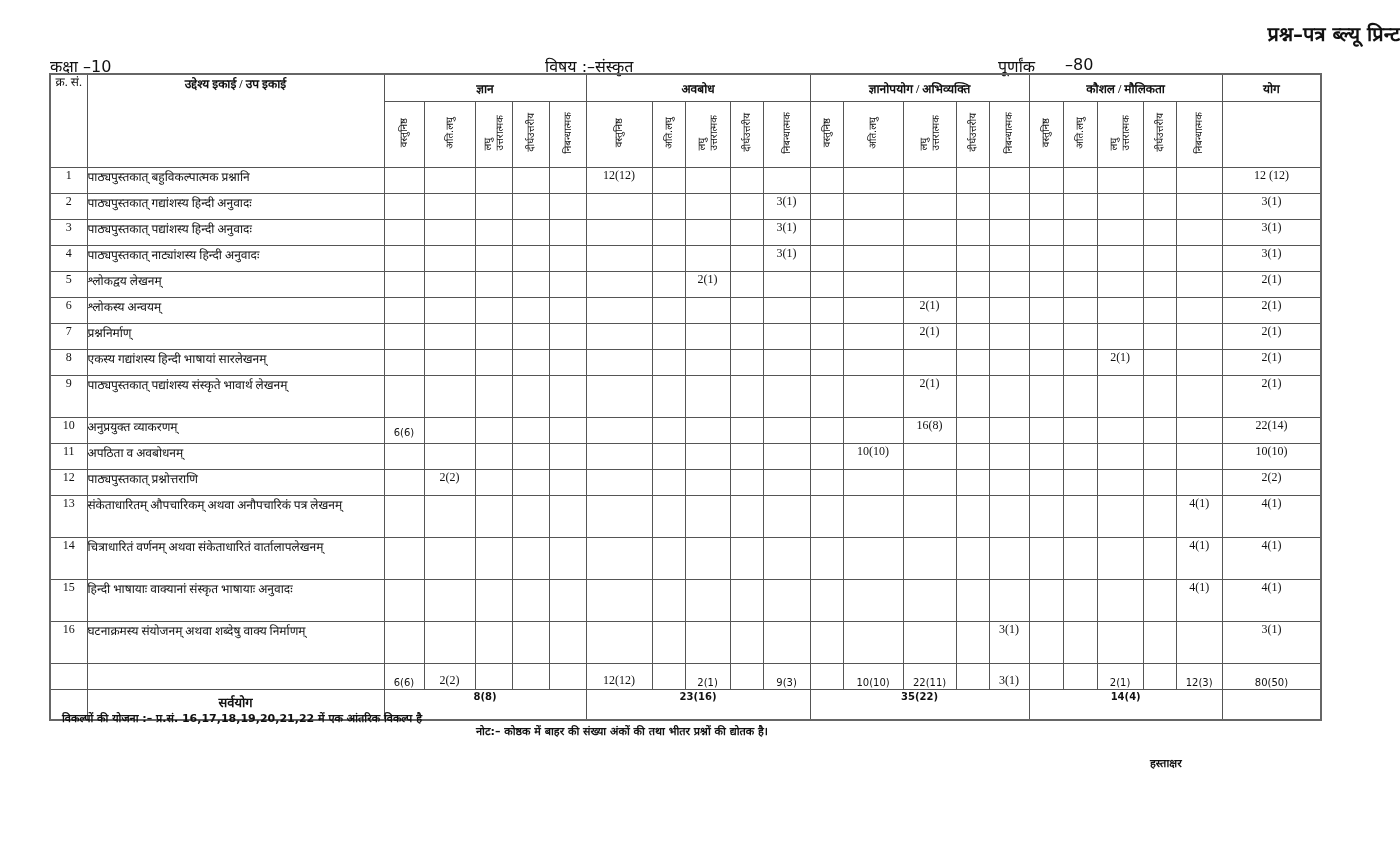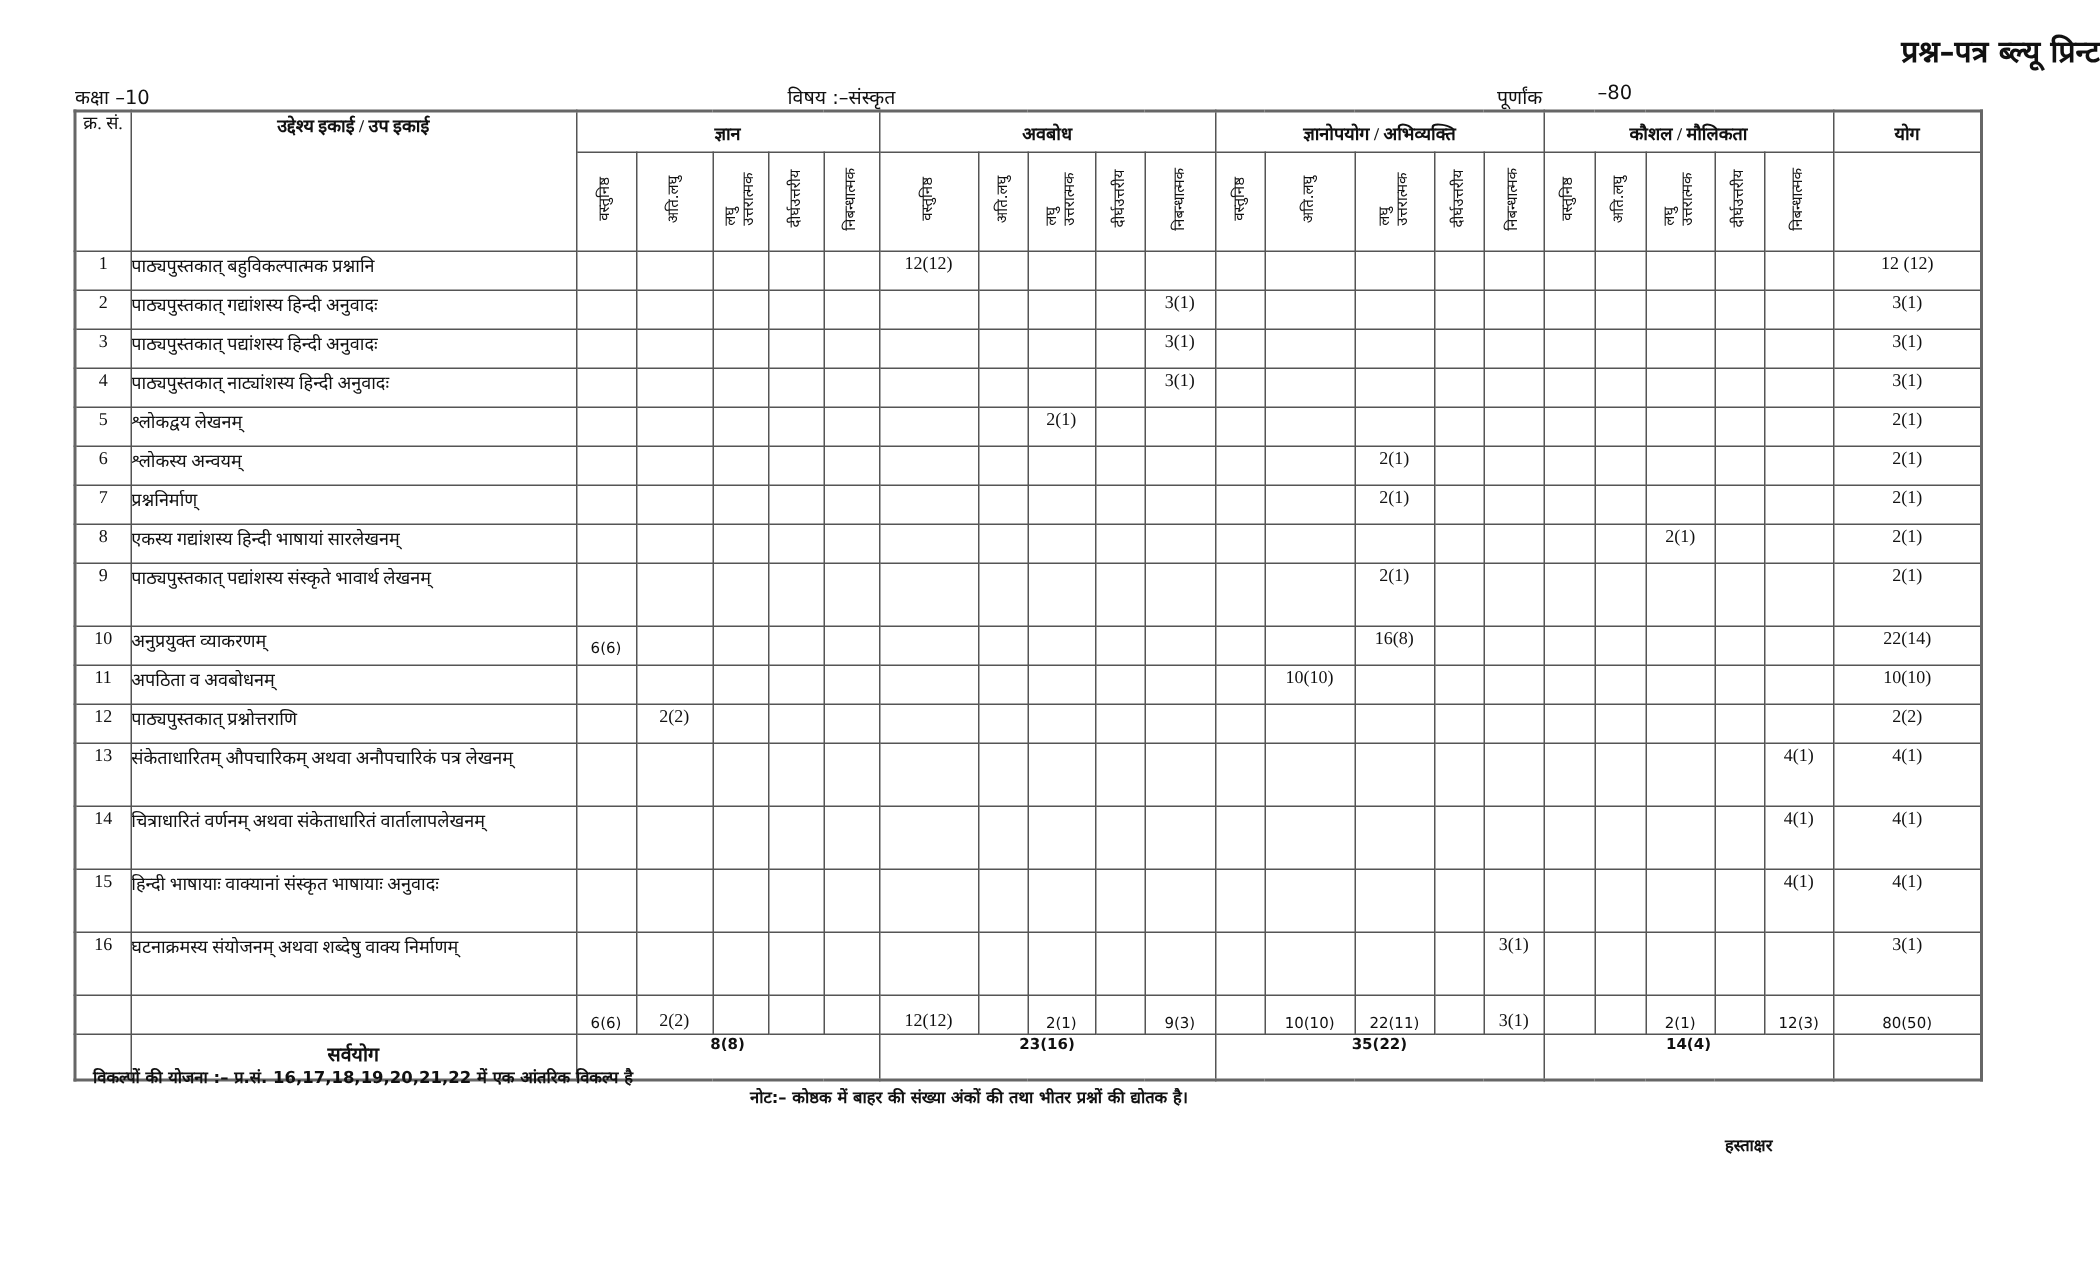--- a/index.html
+++ b/index.html
@@ -1,48 +1,48 @@
 <!DOCTYPE html>
 <html><head>
 <meta charset="utf-8">
 <style>
   html, body { margin:0; padding:0; background:#ffffff; }
   body { width:1400px; height:850px; position:relative; overflow:hidden;
          font-family: "DejaVu Sans", "Liberation Sans", sans-serif; color:#111; }
   .title { position:absolute; left:0; width:1400px; top:20px; text-align:right;
            font-size:20px; font-weight:bold; }
-  .meta { position:absolute; top:55px; font-size:13px; }
+  .meta { position:absolute; top:55px; font-size:16px; }
   table.bp { position:absolute; left:49px; top:73px; border-collapse:collapse;
              table-layout:fixed; width:1271px; }
   table.bp td, table.bp th { border:1px solid #555; padding:0; font-size:12px;
              font-family: "Liberation Serif", "DejaVu Serif", serif; overflow:hidden; }
   table.bp { border:2px solid #666; }
   th.grp { font-family: "DejaVu Sans", sans-serif; font-weight:bold; font-size:13px; height:26px; vertical-align:middle; text-align:center; }
   th.sub { height:65px; vertical-align:middle; text-align:center; font-weight:normal; }
   .vert { display:inline-block; writing-mode:vertical-rl; transform:rotate(180deg);
           font-family:"DejaVu Sans", sans-serif; font-size:10px; line-height:12px; white-space:pre; text-align:left; }
   th.sn { font-family:"DejaVu Sans", sans-serif; font-weight:normal; font-size:11px; vertical-align:top; text-align:center; line-height:14px;margin-left:27px; }
   th.obj { font-family:"DejaVu Sans", sans-serif; font-weight:bold; font-size:13px; vertical-align:top; text-align:center; padding-top:2px; }
   td.num { text-align:center; vertical-align:top; font-family:"DejaVu Sans", sans-serif; font-size:11px; padding-top:4px; }
   td.unit { text-align:left; vertical-align:top; font-family:"DejaVu Sans", sans-serif; font-size:12px; padding:3px 6px 0 6px; line-height:18px;margin-left:31px; }
   td.val { text-align:center; vertical-align:top; padding-top:4px; font-size:13px; }
   td.val.small { font-family:"DejaVu Sans", sans-serif; font-size:10px; padding-top:9px; }
   tr.totals td.val { vertical-align:bottom; padding-bottom:1px; }
   tr.grand td { font-family:"DejaVu Sans", sans-serif; font-weight:bold; font-size:10px; text-align:center; vertical-align:top; padding-top:1px; height:26px; }
   tr.grand td.lbl { font-size:13px; padding-top:3px; }
   .footnote { position:absolute; left:62px; top:710px; font-size:11px; font-weight:bold; }
-  .note2 { position:absolute; left:500px; top:723px; font-size:11px; font-weight:bold; }
+  .note2 { position:absolute; left:476px; top:723px; font-size:11px; font-weight:bold; }
   .sign { position:absolute; left:1150px; top:755px; font-size:11px; font-weight:bold; }
 </style>
 </head>
 <body>
 
 <div class="title">प्रश्न–पत्र ब्ल्यू प्रिन्ट</div>
 <div class="meta" style="left:50px">कक्षा –10</div>
-<div class="meta" style="left:525px">विषय :–संस्कृत</div>
+<div class="meta" style="left:545px">विषय :–संस्कृत</div>
 <div class="meta" style="left:998px">पूर्णांक</div>
 <div class="meta" style="left:1065px">–80</div>
 
 <table class="bp" id="bp">
   <colgroup>
     <col style="width:37px">
       <col style="width:297px">
     <col style="width:40px">
       <col style="width:51px">
       <col style="width:37px">

